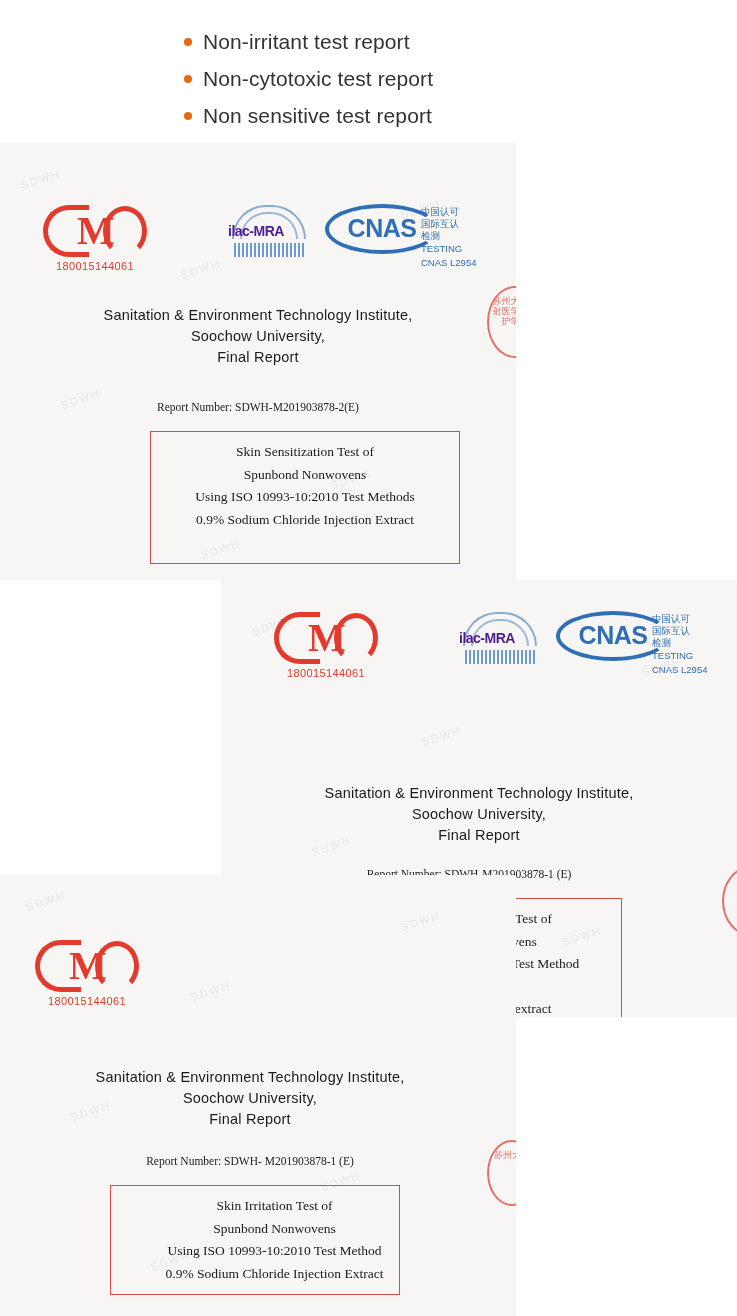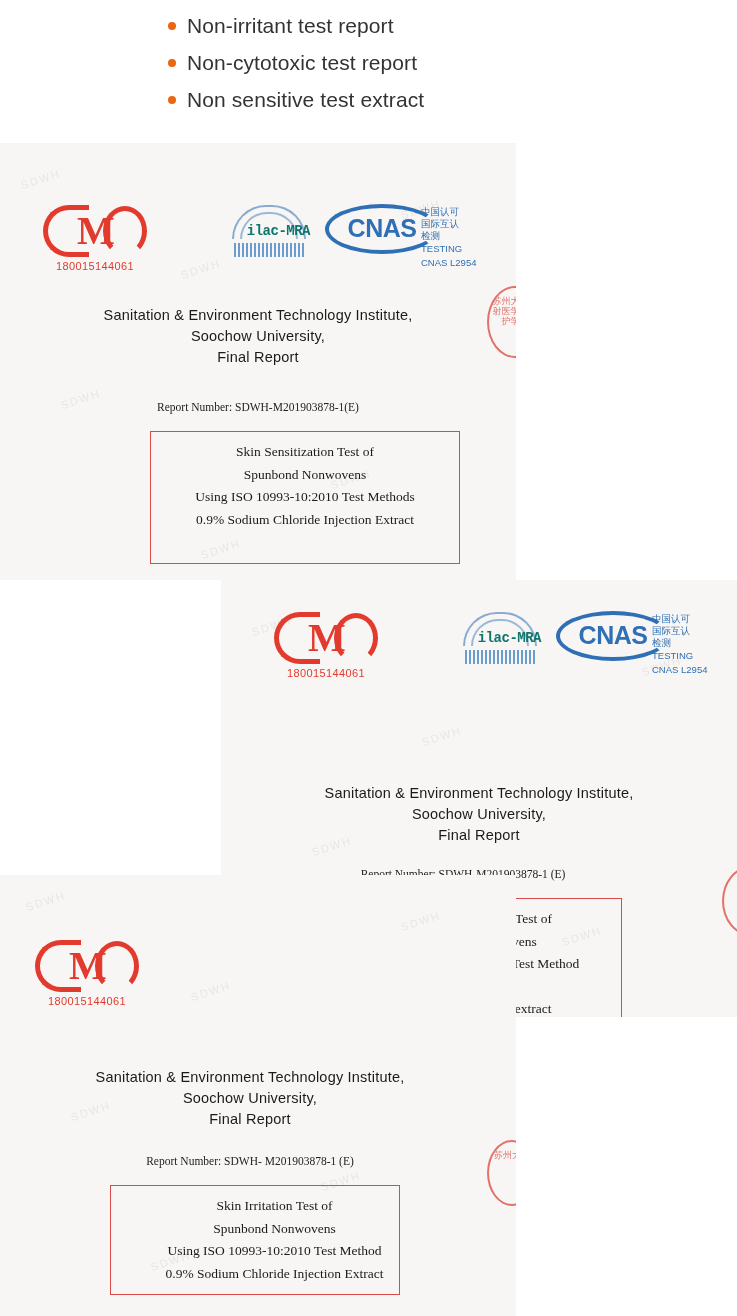--- a/index.html
+++ b/index.html
@@ -5,21 +5,21 @@
   html,body{margin:0;padding:0;}
   body{
     width:737px;height:1316px;
     background:#ffffff;
     font-family:"Liberation Sans",sans-serif;
     position:relative;
     overflow:hidden;
   }
   .bullets{
     padding:14px 0 10px 0;
-    margin:0;
+    margin:16px;
   }
   .bullet-row{
     display:flex;
     align-items:center;
     margin:0 0 13px 0;
     padding-left:168px;
   }
   .bullet-dot{
     width:8px;height:8px;border-radius:50%;
     background:#e8670f;
@@ -115,23 +115,23 @@
     opacity:.45;
   }
   .ilac-bars{
     position:absolute;left:6px;bottom:4px;
     width:70px;height:14px;
     background:repeating-linear-gradient(90deg,#3b7ec0 0 1.6px,transparent 1.6px 4px);
     opacity:.75;
   }
   .ilac-txt{
     position:absolute;left:0;top:20px;width:82px;
-    text-align:right;
-    font-size:14px;font-weight:bold;color:#0f766e;
-    font-family:Liberation Mono, monospace;
+    text-align:left;
+    font-size:14px;font-weight:bold;color:#4c1d95;
+    font-family:Liberation Sans, sans-serif;
     letter-spacing:-0.5px;
   }
 
   
   .cnas{
     position:absolute;
     width:114px;height:58px;
   }
   .cnas-oval{
     position:absolute;left:0;top:3px;
@@ -208,21 +208,21 @@
   <div class="bullet-row">
     <span class="bullet-dot"></span>
     <span class="bullet-text">Non-irritant test report</span>
   </div>
   <div class="bullet-row">
     <span class="bullet-dot"></span>
     <span class="bullet-text">Non-cytotoxic test report</span>
   </div>
   <div class="bullet-row">
     <span class="bullet-dot"></span>
-    <span class="bullet-text">Non sensitive test extract</span>
+    <span class="bullet-text">Non sensitive test report</span>
   </div>
 </div>
 
 <div class="report" style="left:0px;top:143px;width:516px;height:437px;">
 
   <div class="wm" style="left:20px;top:30px;">SDWH</div>
   <div class="wm" style="left:180px;top:120px;">SDWH</div>
   <div class="wm" style="left:400px;top:60px;">SDWH</div>
   <div class="wm" style="left:60px;top:250px;">SDWH</div>
   <div class="wm" style="left:330px;top:330px;">SDWH</div>
@@ -255,21 +255,21 @@
   <div class="inst" style="left:18px;top:162px;width:480px;">
     <div>Sanitation &amp; Environment Technology Institute,</div>
     <div>Soochow University,</div>
     <div>Final Report</div>
   </div>
 
   <div class="stamp" style="left:487px;top:143px;width:56px;height:72px;">
     <span>苏州大学放射医学与防护学院</span>
   </div>
 
-  <div class="repnum" style="left:18px;top:258px;width:480px;">Report Number: SDWH-M201903878-1(E)</div>
+  <div class="repnum" style="left:18px;top:258px;width:480px;">Report Number: SDWH-M201903878-2(E)</div>
 
   <div class="box" style="left:119px;top:288px;width:310px;height:133px;margin-left:31px;">
     <div>Skin Sensitization Test of</div>
     <div>Spunbond Nonwovens</div>
     <div>Using ISO 10993-10:2010 Test Methods</div>
     <div>0.9% Sodium Chloride Injection Extract</div>
   </div>
 </div>
 
 <div class="report" style="left:221px;top:580px;width:516px;height:437px;">
@@ -303,21 +303,21 @@
   <div class="cnas-side" style="left:431px;top:33px;">中国认可<br>国际互认<br>检测</div>
   <div class="cnas-side" style="left:431px;top:70px;">TESTING</div>
   <div class="cnas-side" style="left:431px;top:84px;">CNAS L2954</div>
 
   <div class="inst" style="left:18px;top:203px;width:480px;">
     <div>Sanitation &amp; Environment Technology Institute,</div>
     <div>Soochow University,</div>
     <div>Final Report</div>
   </div>
 
-  <div class="repnum" style="left:2px;top:288px;width:480px;">Report Number: SDWH-M201903878-1 (E)</div>
+  <div class="repnum" style="left:8px;top:288px;width:480px;">Report Number: SDWH-M201903878-1 (E)</div>
 
   <div class="box" style="left:108px;top:318px;width:293px;height:131px;">
     <div>In Vitro Cytotoxicity Test of</div>
     <div>Spunbond Nonwovens</div>
     <div>using ISO 10993-5: 2009 Test Method</div>
     <div>MTT Method</div>
     <div>MEM with 10%FBS extract</div>
   </div>
 </div>
 

